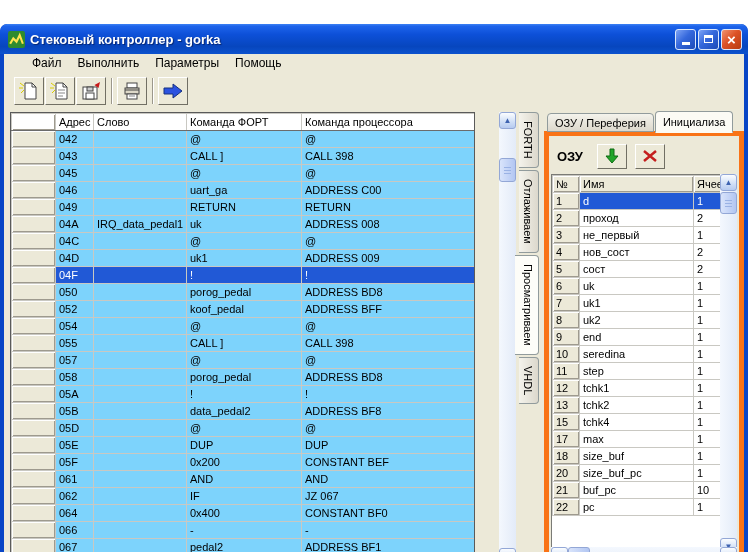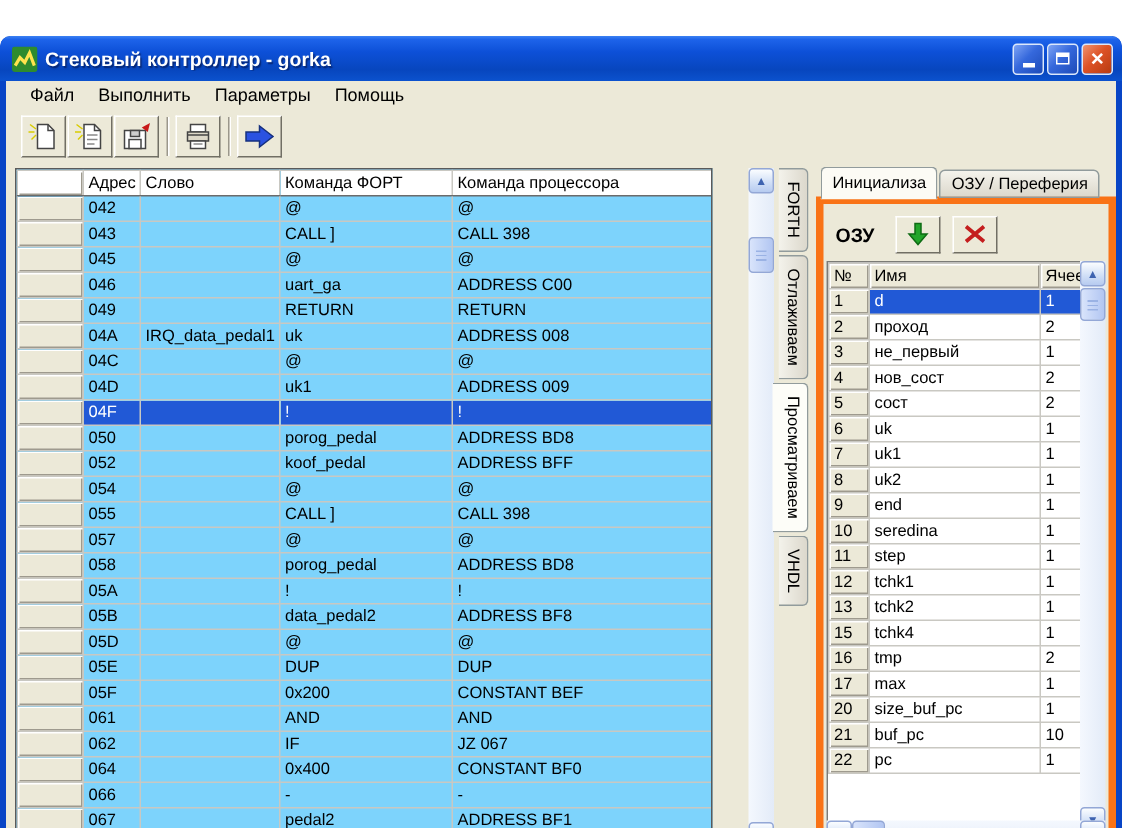--- a/index.html
+++ b/index.html
@@ -17,21 +17,21 @@
   .winbtns { display:flex; gap:2px; }
   .wbtn { width:21px; height:21px; border:1px solid #DCE8FB; border-radius:3px; display:flex; align-items:center; justify-content:center;
     background:linear-gradient(135deg,#7EA4F5 0%,#3568DC 45%,#1D4BB8 100%); color:#fff; cursor:default; }
   .wbtn.close { background:linear-gradient(135deg,#F0936F 0%,#DD5226 45%,#B73B10 100%); font-size:15px; font-weight:bold; line-height:1; }
   .g-min { display:block; width:8px; height:3px; background:#fff; margin-top:9px; }
   .g-max { display:block; width:9px; height:8px; border:1px solid #fff; border-top:3px solid #fff; }
 
   
   .client { position:absolute; left:4px; top:30px; right:4px; bottom:4px; background:#ECE9D8; overflow:hidden; }
 
-  .menubar { height:18px; display:flex; align-items:center; padding-left:8px; }
+  .menubar { height:18px; display:flex; align-items:center; padding-left:20px; }
   .menu-item { padding:1px 8px; font-size:12px; }
 
   .toolbar { height:38px; display:flex; align-items:center; padding-left:10px; }
   .tbtn { width:30px; height:28px; margin-right:1px; background:#ECE9D8; border:1px solid;
     border-color:#FFFFFF #716F64 #716F64 #FFFFFF; display:flex; align-items:center; justify-content:center; }
   .tsep { width:2px; height:26px; border-left:1px solid #9B978B; border-right:1px solid #FFF; margin:0 4px; }
 
   .content { position:absolute; left:0; top:56px; right:0; bottom:0; }
 
   
@@ -414,22 +414,22 @@
 
       <div class="vtab">FORTH</div>
           <div class="vtab">Отлаживаем</div>
           <div class="vtab active">Просматриваем</div>
           <div class="vtab">VHDL</div>
         </div>
 
       <div class="rpanel">
         <div class="rtabs">
 
-        <div class="rtab active">Инициализа</div>
-            <div class="rtab">ОЗУ / Переферия</div>
+        <div class="rtab">ОЗУ / Переферия</div>
+            <div class="rtab active">Инициализа</div>
           </div>
         <div class="pbody">
           <div class="ozu-row">
             <span class="ozu-label">ОЗУ</span>
             <button class="pbtn">
               <svg width="18" height="18" viewBox="0 0 18 18">
                 <path d="M7 2h4v7h4l-6 7-6-7h4z" fill="#22A52A" stroke="#0E6B14"></path>
               </svg>
             </button>
             <button class="pbtn">
@@ -532,32 +532,32 @@
                     <td class="c-cells">1</td>
                   </tr>
 
 
                   <tr>
                     <td class="rh">15</td>
                     <td class="c-name">tchk4</td>
                     <td class="c-cells">1</td>
                   </tr>
 
-                  <tr>
-                    <td class="rh">16</td>
-                    <td class="c-name">tmp</td>
-                    <td class="c-cells">2</td>
-                  </tr>
 
                   <tr>
                     <td class="rh">17</td>
                     <td class="c-name">max</td>
                     <td class="c-cells">1</td>
                   </tr>
 
+                  <tr>
+                    <td class="rh">18</td>
+                    <td class="c-name">size_buf</td>
+                    <td class="c-cells">1</td>
+                  </tr>
 
 
                   <tr>
                     <td class="rh">20</td>
                     <td class="c-name">size_buf_pc</td>
                     <td class="c-cells">1</td>
                   </tr>
 
                   <tr>
                     <td class="rh">21</td>

